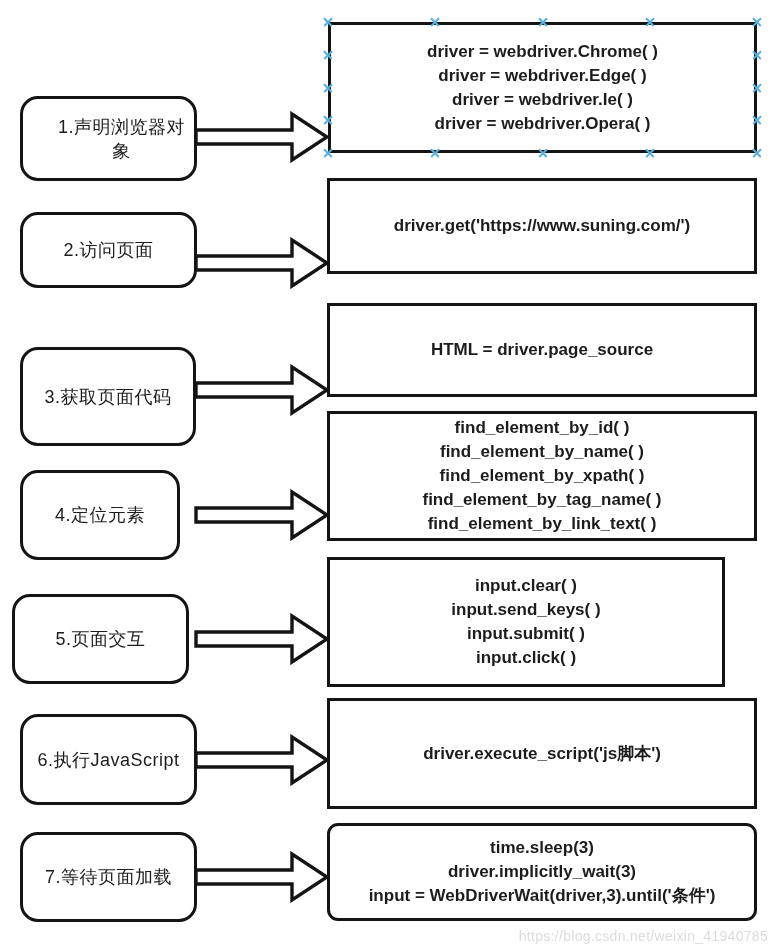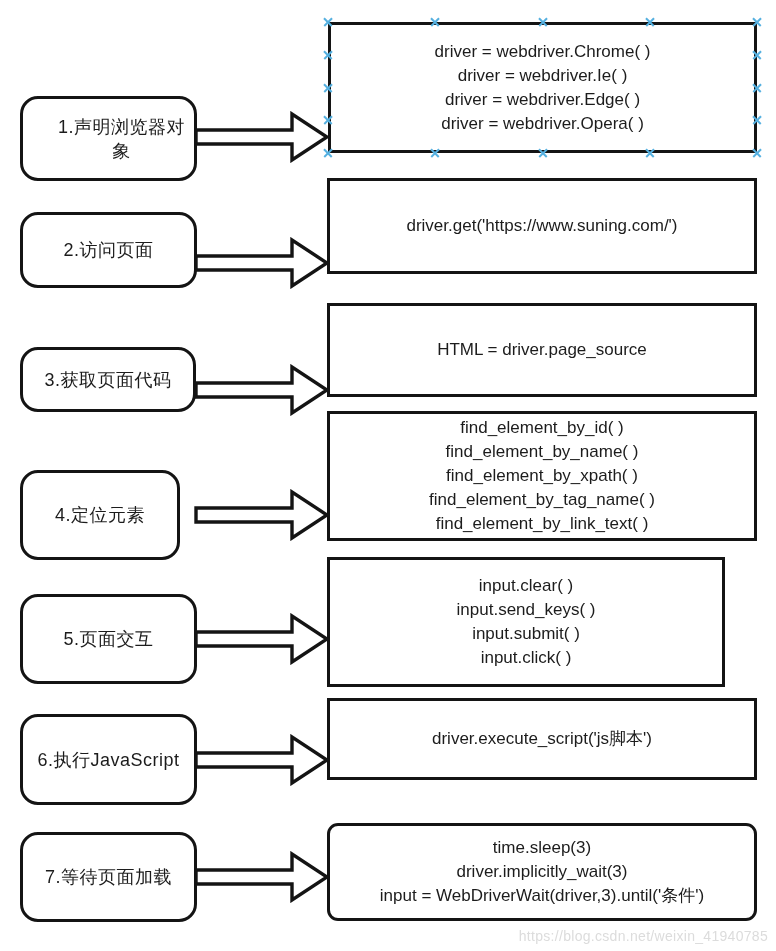--- a/index.html
+++ b/index.html
@@ -30,20 +30,21 @@
     color: #1c1c1c;
     text-align: center;
     letter-spacing: 0.5px;
   }
   .code-shape {
     flex-direction: column;
     font-size: 17px;
     color: #1c1c1c;
     line-height: 24px;
     text-align: center;
+    font-weight: bold;
   }
   .code-line { white-space: pre; }
   .arrow { position: absolute; }
   .arrow polygon {
     fill: #ffffff;
     stroke: #141414;
     stroke-width: 3.4;
     stroke-linejoin: miter;
   }
   .handles { position: absolute; pointer-events: none; }
@@ -77,22 +78,22 @@
 <div class="canvas">
 
   <div class="shape label-shape" style="left:20px;top:96px;width:177px;height:85px;padding-left:26px;">
     <span>1.声明浏览器对象</span>
   </div>
   <svg class="arrow" style="left:194px;top:111px;" width="136" height="52" viewBox="0 0 136 52">
     <polygon points="2,19 98,19 98,3 133,26 98,49 98,33 2,33"></polygon>
   </svg>
   <div class="shape code-shape" style="left:328px;top:22px;width:429px;height:131px;">
     <div class="code-line">driver = webdriver.Chrome( )</div>
+    <div class="code-line">driver = webdriver.Edge( )</div>
     <div class="code-line">driver = webdriver.Ie( )</div>
-    <div class="code-line">driver = webdriver.Edge( )</div>
     <div class="code-line">driver = webdriver.Opera( )</div>
   </div>
 
   <div class="handles" style="left:328px;top:22px;width:429px;height:131px;">
     <div class="handle" style="left:0%;top:0%"></div>
     <div class="handle" style="left:25%;top:0%"></div>
     <div class="handle" style="left:50%;top:0%"></div>
     <div class="handle" style="left:75%;top:0%"></div>
     <div class="handle" style="left:100%;top:0%"></div>
     <div class="handle" style="left:0%;top:25%"></div>
@@ -111,21 +112,21 @@
   <div class="shape label-shape" style="left:20px;top:212px;width:177px;height:76px;">
     <span>2.访问页面</span>
   </div>
   <svg class="arrow" style="left:194px;top:237px;" width="136" height="52" viewBox="0 0 136 52">
     <polygon points="2,19 98,19 98,3 133,26 98,49 98,33 2,33"></polygon>
   </svg>
   <div class="shape code-shape" style="left:327px;top:178px;width:430px;height:96px;">
     <div class="code-line">driver.get('https://www.suning.com/')</div>
   </div>
 
-  <div class="shape label-shape" style="left:20px;top:347px;width:176px;height:65px;">
+  <div class="shape label-shape" style="left:20px;top:347px;width:176px;height:99px;">
     <span>3.获取页面代码</span>
   </div>
   <svg class="arrow" style="left:194px;top:364px;" width="136" height="52" viewBox="0 0 136 52">
     <polygon points="2,19 98,19 98,3 133,26 98,49 98,33 2,33"></polygon>
   </svg>
   <div class="shape code-shape" style="left:327px;top:303px;width:430px;height:94px;">
     <div class="code-line">HTML = driver.page_source</div>
   </div>
 
   <div class="shape label-shape" style="left:20px;top:470px;width:160px;height:90px;">
@@ -135,40 +136,40 @@
     <polygon points="2,19 98,19 98,3 133,26 98,49 98,33 2,33"></polygon>
   </svg>
   <div class="shape code-shape" style="left:327px;top:411px;width:430px;height:130px;">
     <div class="code-line">find_element_by_id( )</div>
     <div class="code-line">find_element_by_name( )</div>
     <div class="code-line">find_element_by_xpath( )</div>
     <div class="code-line">find_element_by_tag_name( )</div>
     <div class="code-line">find_element_by_link_text( )</div>
   </div>
 
-  <div class="shape label-shape" style="left:20px;top:594px;width:177px;height:90px;">
+  <div class="shape label-shape" style="left:12px;top:594px;width:177px;height:90px;">
     <span>5.页面交互</span>
   </div>
   <svg class="arrow" style="left:194px;top:613px;" width="136" height="52" viewBox="0 0 136 52">
     <polygon points="2,19 98,19 98,3 133,26 98,49 98,33 2,33"></polygon>
   </svg>
   <div class="shape code-shape" style="left:327px;top:557px;width:398px;height:130px;">
     <div class="code-line">input.clear( )</div>
     <div class="code-line">input.send_keys( )</div>
     <div class="code-line">input.submit( )</div>
     <div class="code-line">input.click( )</div>
   </div>
 
   <div class="shape label-shape" style="left:20px;top:714px;width:177px;height:91px;text-align:center;">
     <span>6.执行JavaScript</span>
   </div>
   <svg class="arrow" style="left:194px;top:734px;" width="136" height="52" viewBox="0 0 136 52">
     <polygon points="2,19 98,19 98,3 133,26 98,49 98,33 2,33"></polygon>
   </svg>
-  <div class="shape code-shape" style="left:327px;top:698px;width:430px;height:82px;">
+  <div class="shape code-shape" style="left:327px;top:698px;width:430px;height:111px;">
     <div class="code-line">driver.execute_script('js脚本')</div>
   </div>
 
   <div class="shape label-shape" style="left:20px;top:832px;width:177px;height:90px;">
     <span>7.等待页面加载</span>
   </div>
   <svg class="arrow" style="left:194px;top:851px;" width="136" height="52" viewBox="0 0 136 52">
     <polygon points="2,19 98,19 98,3 133,26 98,49 98,33 2,33"></polygon>
   </svg>
   <div class="shape code-shape" style="left:327px;top:823px;width:430px;height:98px;border-radius:11px;">

